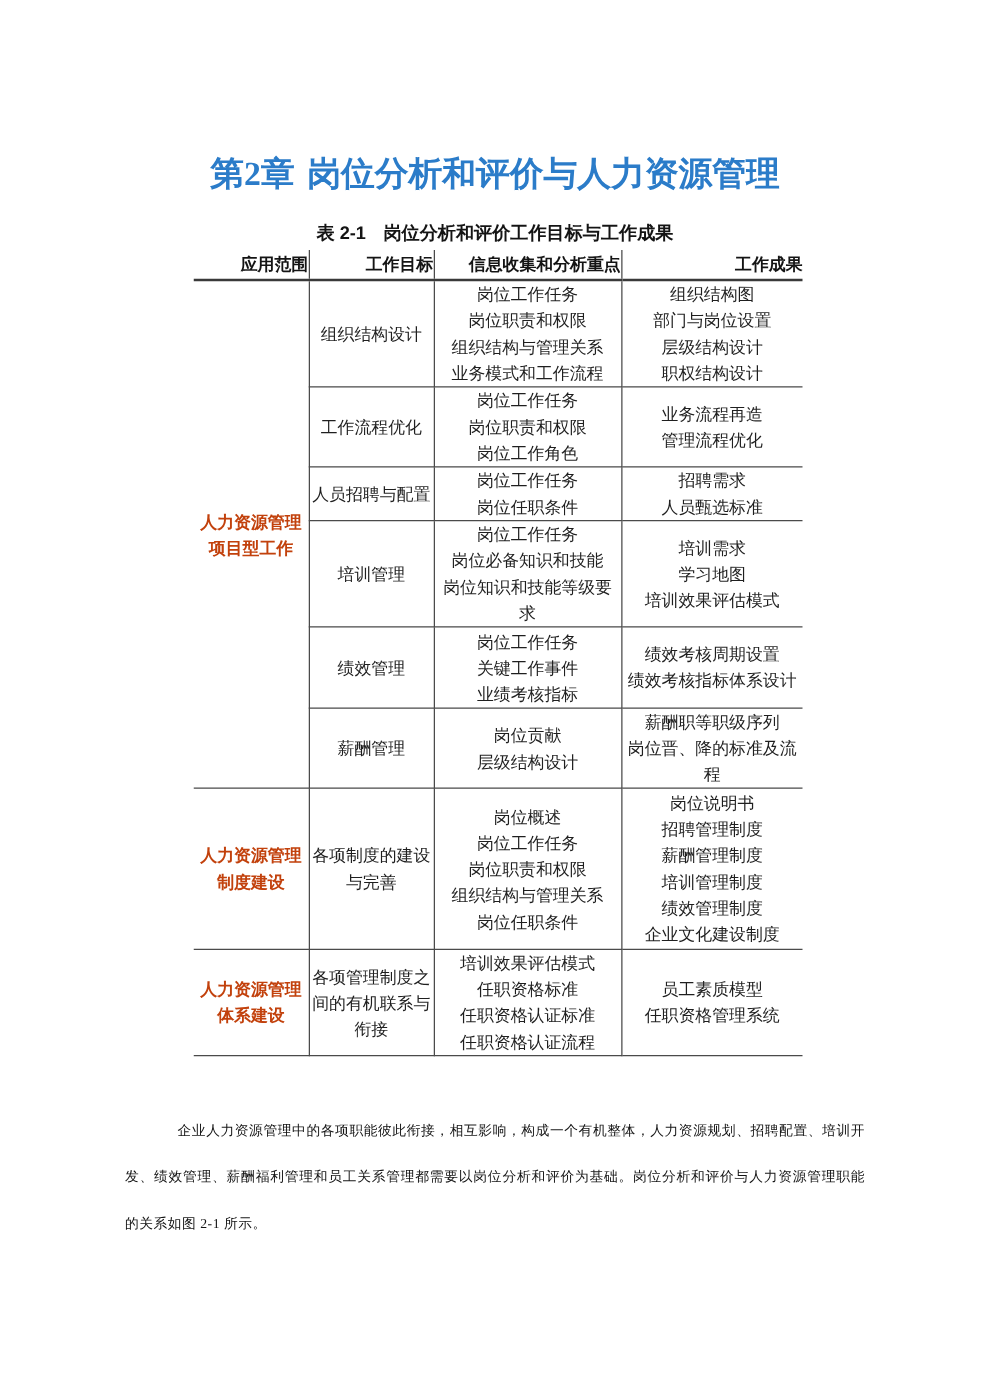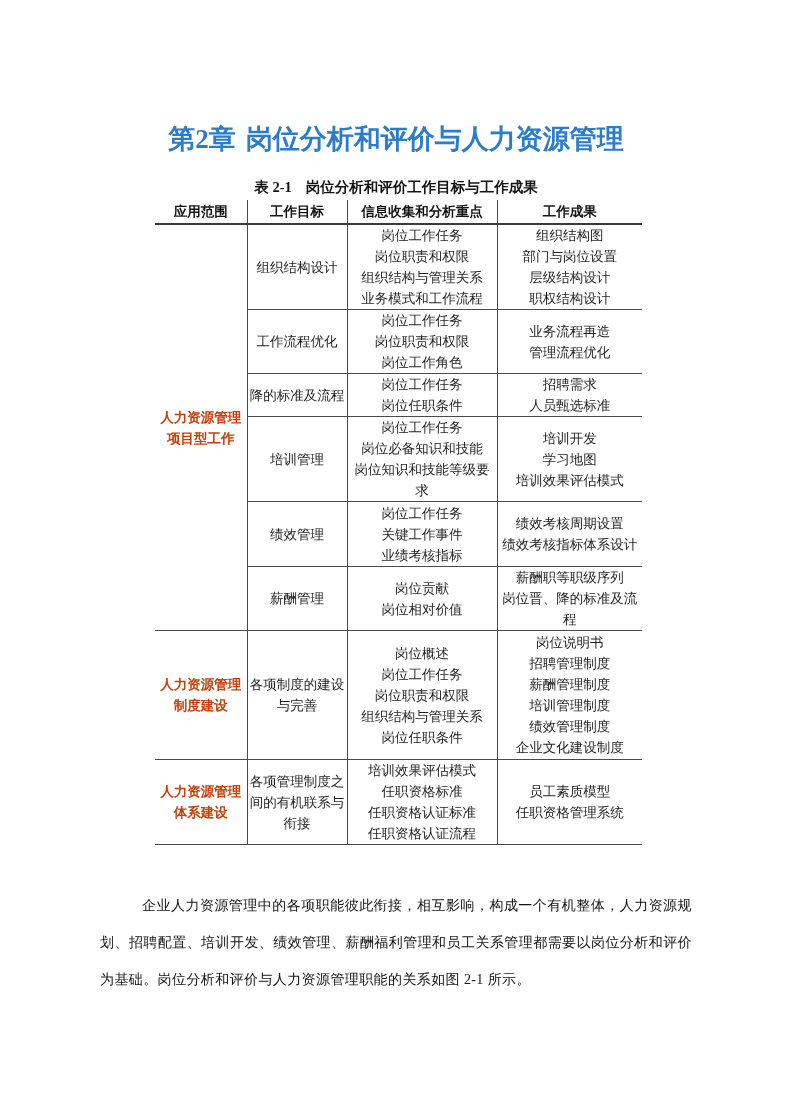--- a/index.html
+++ b/index.html
@@ -22,21 +22,21 @@
   .chapter-title .chapter-no{margin-right:10px;margin-top:40px;}
   .intro{
     margin-top:21px;
     font-size:14.5px;
     line-height:19px;
     text-indent:40px;
   }
   .table-caption{
     margin-top:16px;
     text-align:center;
-    font-family:Liberation Serif, serif;
+    font-family:Liberation Sans, sans-serif;
     font-weight:bold;
     font-size:14.5px;
     line-height:19px;
     color:#141414;
   }
   .table-caption .cap-label{margin-right:14px;}
   table.hr-table{
     border-collapse:collapse;
     table-layout:fixed;
     margin-left:55px;
@@ -47,21 +47,21 @@
   .hr-table col.c2{width:100px;}
   .hr-table col.c3{width:150px;}
   .hr-table col.c4{width:145px;}
   .hr-table th{
     font-family:"Liberation Sans","DejaVu Sans",sans-serif;
     font-weight:bold;
     font-size:13.5px;
     color:#141414;
     height:23px;
     padding:0;
-    text-align:center;
+    text-align:right;
     vertical-align:middle;
     border-bottom:2px solid #3a3a3a;
   }
   .hr-table th.sep, .hr-table td.sep{border-right:1px solid #4a4a4a;}
   .hr-table td{
     font-size:13.5px;
     line-height:21px;
     padding:0 2px;
     text-align:center;
     vertical-align:middle;
@@ -76,21 +76,21 @@
   .hr-table tr.h85 td{height:83px;}
   .hr-table tr.h60 td{height:58px;}
   .hr-table tr.h43 td{height:41px;}
   .hr-table tr.h61 td{height:59px;}
   .hr-table tr.h66 td{height:64px;}
   .hr-table tr.h40 td{height:38px;}
   .hr-table tr.h130 td{height:128px;}
   .hr-table tr.h80 td{height:78px;}
   .closing{
     margin-top:42px;
-    font-size:14px;
+    font-size:11px;
     line-height:37px;
     text-align:justify;
     text-indent:42px;
     letter-spacing:0.4px;
     color:#141414;
   }
 </style>
 </head>
 <body>
 
@@ -132,47 +132,47 @@
       </tr>
       <tr class="h60">
         <td class="sep">工作流程优化</td>
         <td class="sep">岗位工作任务
 岗位职责和权限
 岗位工作角色</td>
         <td>业务流程再造
 管理流程优化</td>
       </tr>
       <tr class="h43">
-        <td class="sep">降的标准及流程</td>
+        <td class="sep">人员招聘与配置</td>
         <td class="sep">岗位工作任务
 岗位任职条件</td>
         <td>招聘需求
 人员甄选标准</td>
       </tr>
       <tr class="h61">
         <td class="sep">培训管理</td>
         <td class="sep">岗位工作任务
 岗位必备知识和技能
 岗位知识和技能等级要求</td>
-        <td>培训开发
+        <td>培训需求
 学习地图
 培训效果评估模式</td>
       </tr>
       <tr class="h66">
         <td class="sep">绩效管理</td>
         <td class="sep">岗位工作任务
 关键工作事件
 业绩考核指标</td>
         <td>绩效考核周期设置
 绩效考核指标体系设计</td>
       </tr>
       <tr class="h40">
         <td class="sep">薪酬管理</td>
         <td class="sep">岗位贡献
-岗位相对价值</td>
+层级结构设计</td>
         <td>薪酬职等职级序列
 岗位晋、降的标准及流程</td>
       </tr>
       <tr class="h130">
         <td class="scope sep">人力资源管理
 制度建设</td>
         <td class="sep">各项制度的建设
 与完善</td>
         <td class="sep">岗位概述
 岗位工作任务

